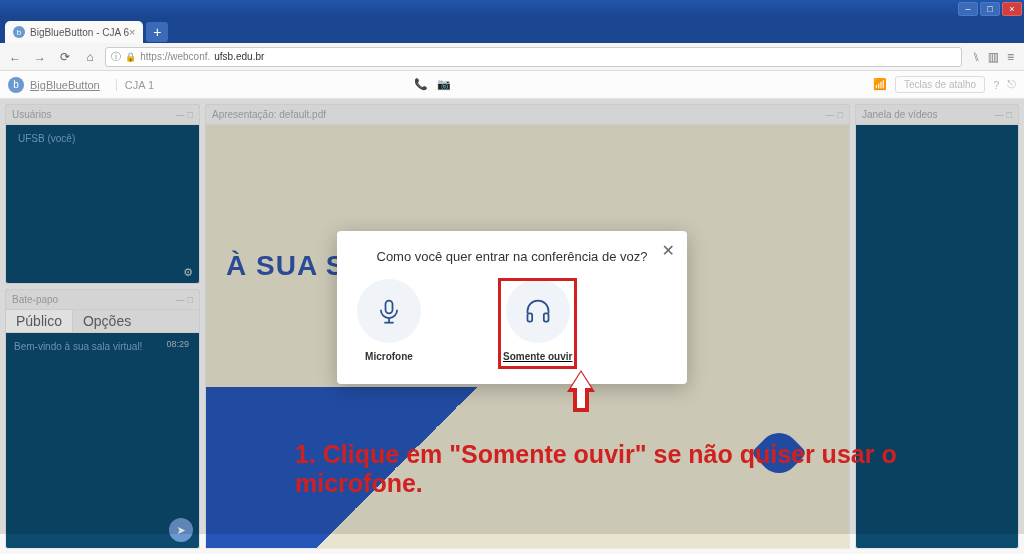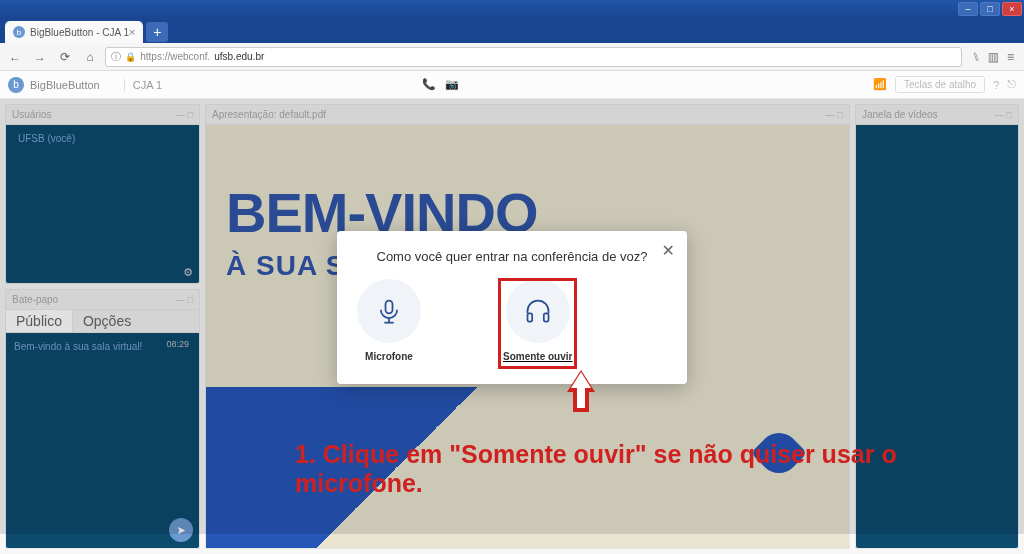--- a/index.html
+++ b/index.html
@@ -19,21 +19,21 @@
 .nav-bar { height: 28px; background: #f5f5f5; border-bottom: 1px solid #ddd; display: flex; align-items: center; padding: 0 5px; gap: 5px; }
 .nav-btn { width: 20px; height: 20px; display: flex; align-items: center; justify-content: center; color: #666; font-size: 12px; cursor: pointer; }
 .url-bar { flex: 1; height: 20px; background: white; border: 1px solid #ccc; border-radius: 3px; display: flex; align-items: center; padding: 0 5px; font-size: 10px; color: #888; gap: 4px; }
 .url-bar .lock { color: #3a9a3a; font-size: 9px; }
 .url-bar .highlight { color: #333; }
 .right-icons { display: flex; gap: 8px; padding: 0 5px; color: #777; font-size: 12px; }
 
 
 .app-header { height: 28px; background: #fcfcfc; border-bottom: 1px solid #e5e5e5; display: flex; align-items: center; padding: 0 8px; font-size: 11px; color: #999; }
 .app-header .logo { width: 16px; height: 16px; border-radius: 50%; background: #6a98d0; margin-right: 6px; display:flex; align-items:center; justify-content:center; color:white; font-size:10px; }
-.app-header .brand { color: #888; margin-right: 24px; }
+.app-header .brand { color: #888; margin-right: 16px; text-decoration: underline; }
 .app-header .room { border-left: 1px solid #ddd; padding-left: 8px; text-align: center; }
 .app-header .mid-icons { margin-left: 260px; display: flex; gap: 10px; color: #bbb; }
 .app-header .right-btns { margin-left: auto; display: flex; align-items: center; gap: 8px; color: #bbb; }
 .app-header .shortcut-btn { border: 1px solid #ddd; padding: 2px 8px; border-radius: 3px; font-size: 10px; cursor:pointer; }
 
 
 .main { display: flex; height: 455px; background: #f7f7f7; padding: 5px; gap: 5px; }
 .left-col { width: 195px; display: flex; flex-direction: column; gap: 5px; }
 .panel { background: #0c4a6e; border: 1px solid #e8e8e8; border-radius: 3px; display: flex; flex-direction: column; position: relative; }
 .panel-header { height: 20px; background: #f2f2f2; display: flex; align-items: center; padding: 0 6px; font-size: 10px; color: #aaa; border-bottom: 1px solid #e8e8e8; }
@@ -87,21 +87,21 @@
 
 <div class="title-bar">
   <div class="win-btn">–</div>
   <div class="win-btn">□</div>
   <div class="win-btn close">×</div>
 </div>
 
 <div class="tab-bar">
   <div class="tab">
     <span class="favicon">b</span>
-    <span>BigBlueButton - CJA 1</span>
+    <span>BigBlueButton - CJA 6</span>
     <span class="close-x">×</span>
   </div>
   <div class="new-tab">+</div>
 </div>
 
 <div class="nav-bar">
   <div class="nav-btn">←</div>
   <div class="nav-btn">→</div>
   <div class="nav-btn">⟳</div>
   <div class="nav-btn">⌂</div>
@@ -173,21 +173,20 @@
     <div class="panel present-panel">
       <div class="panel-header">
         <span>Apresentação: default.pdf</span>
         <span class="ctrls">
             <span>—</span>
             <span>□</span>
           </span>
       </div>
       <div class="slide">
         <div class="slide-top"></div>
-        <div class="slide-title">BEM-VINDO</div>
         <div class="slide-sub">À SUA SALA VIRTUAL</div>
         <div class="flower">
             <div class="flower-petal"></div>
           </div>
         <div class="ufsb-text">
           <div>UNIVERSIDADE FEDERAL</div>
           <div>DO SUL DA BAHIA</div>
         </div>
       </div>
     </div>

